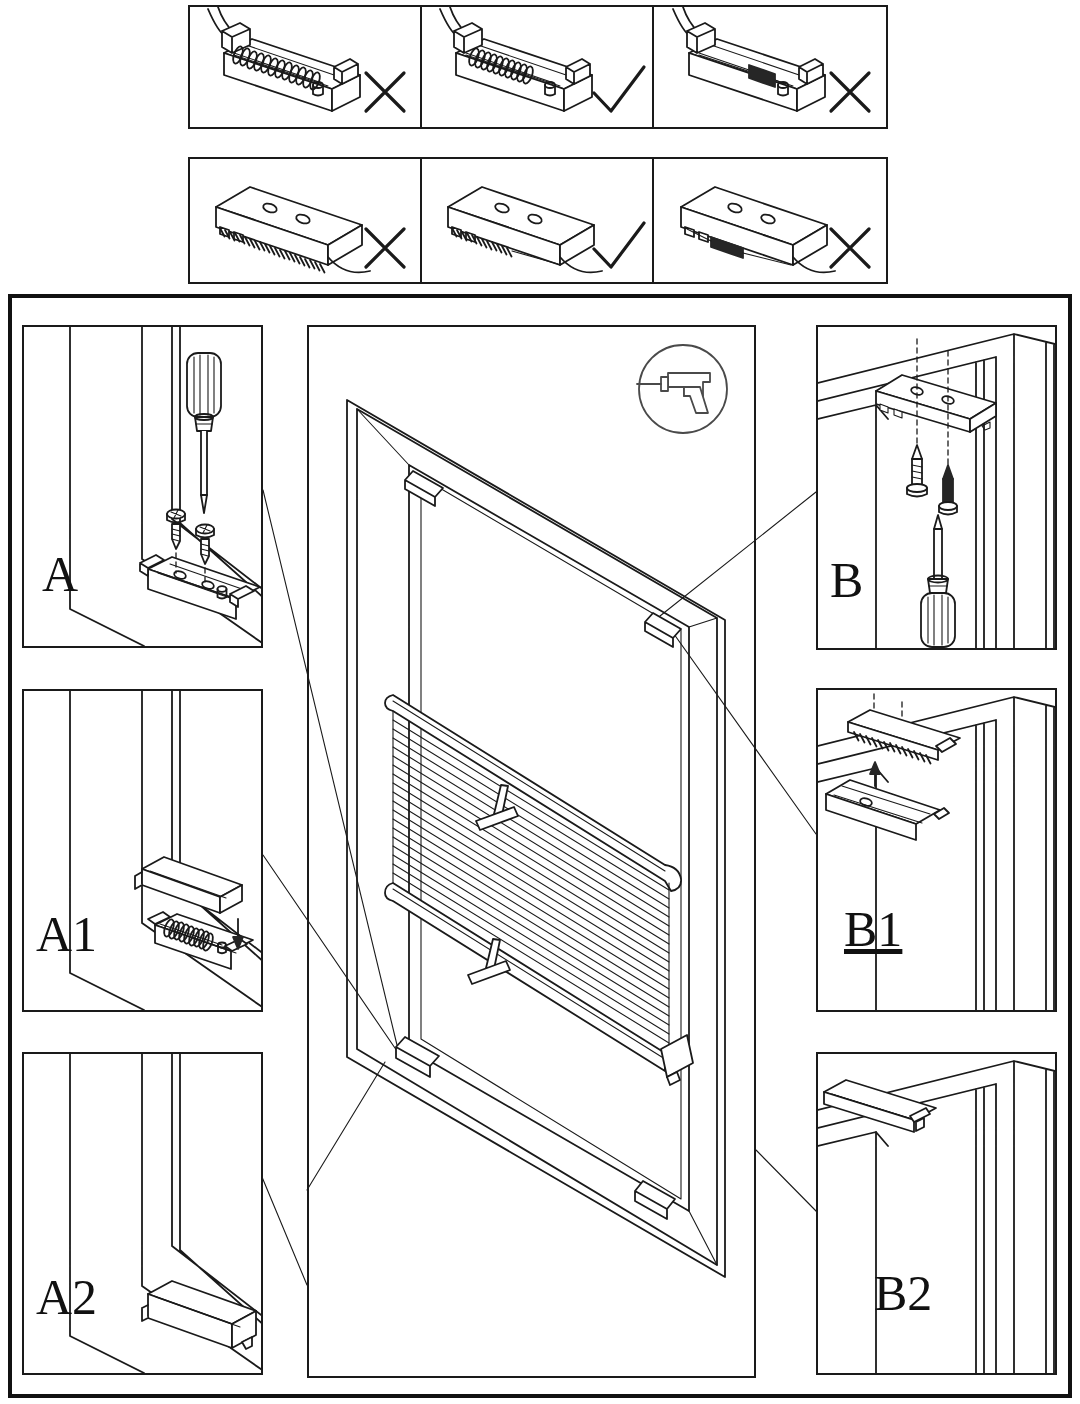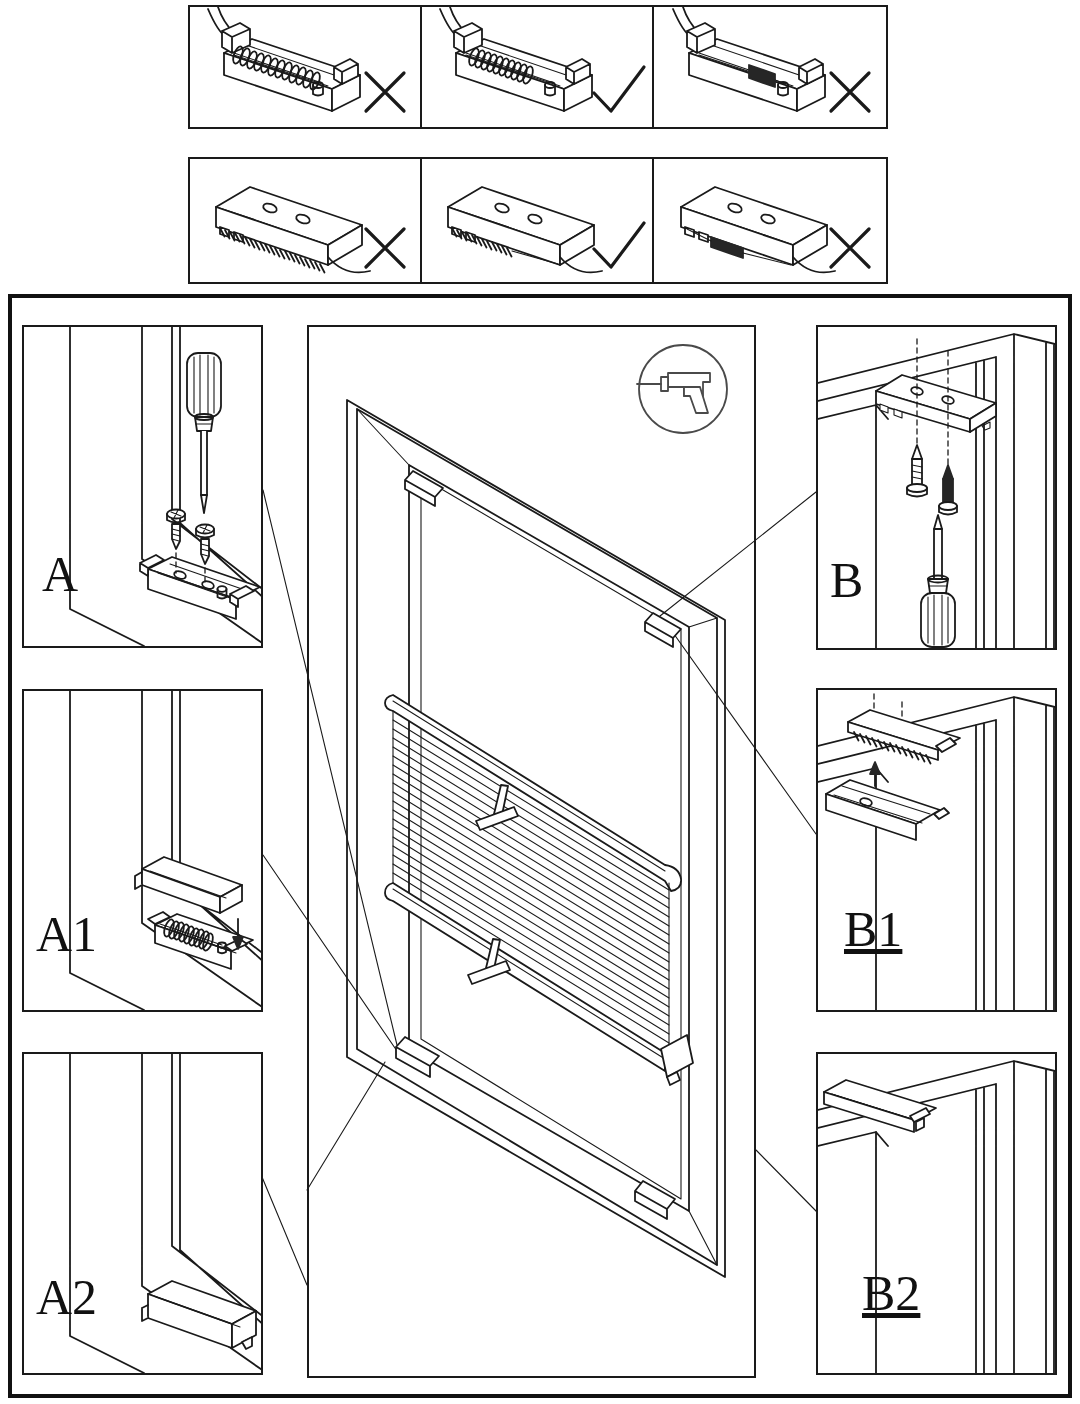--- a/index.html
+++ b/index.html
@@ -471,17 +471,17 @@
       <svg viewBox="0 0 237 319">
         <path d="M0,56 L196,7 L241,18 M196,7 V319 M0,74 L178,30 M178,30 V319 M228,15 V319 M236,17 V319 M0,92 L58,78 M58,78 V319 M58,78 L70,92 M158,35 V319 M166,33 V319"></path>
         <g>
           <path class="f" d="M6,38 L96,66 L118,54 L28,26 Z"></path>
           <path class="f" d="M6,38 L96,66 L96,78 L6,50 Z"></path>
           <path class="thin" d="M14,40 L104,68"></path>
           <path class="f" d="M92,62 L108,54 L112,60 L96,68 Z"></path>
           <path class="f" d="M98,68 l8,-4 v9 l-8,4 z"></path>
         </g>
       </svg>
-      <span class="plabel" style="left:44px;top:214px;text-decoration:underline;">B2</span>
+      <span class="plabel" style="left:56px;top:214px;">B2</span>
     </div>
 
   </div>
 </div>
 
 </body></html>

